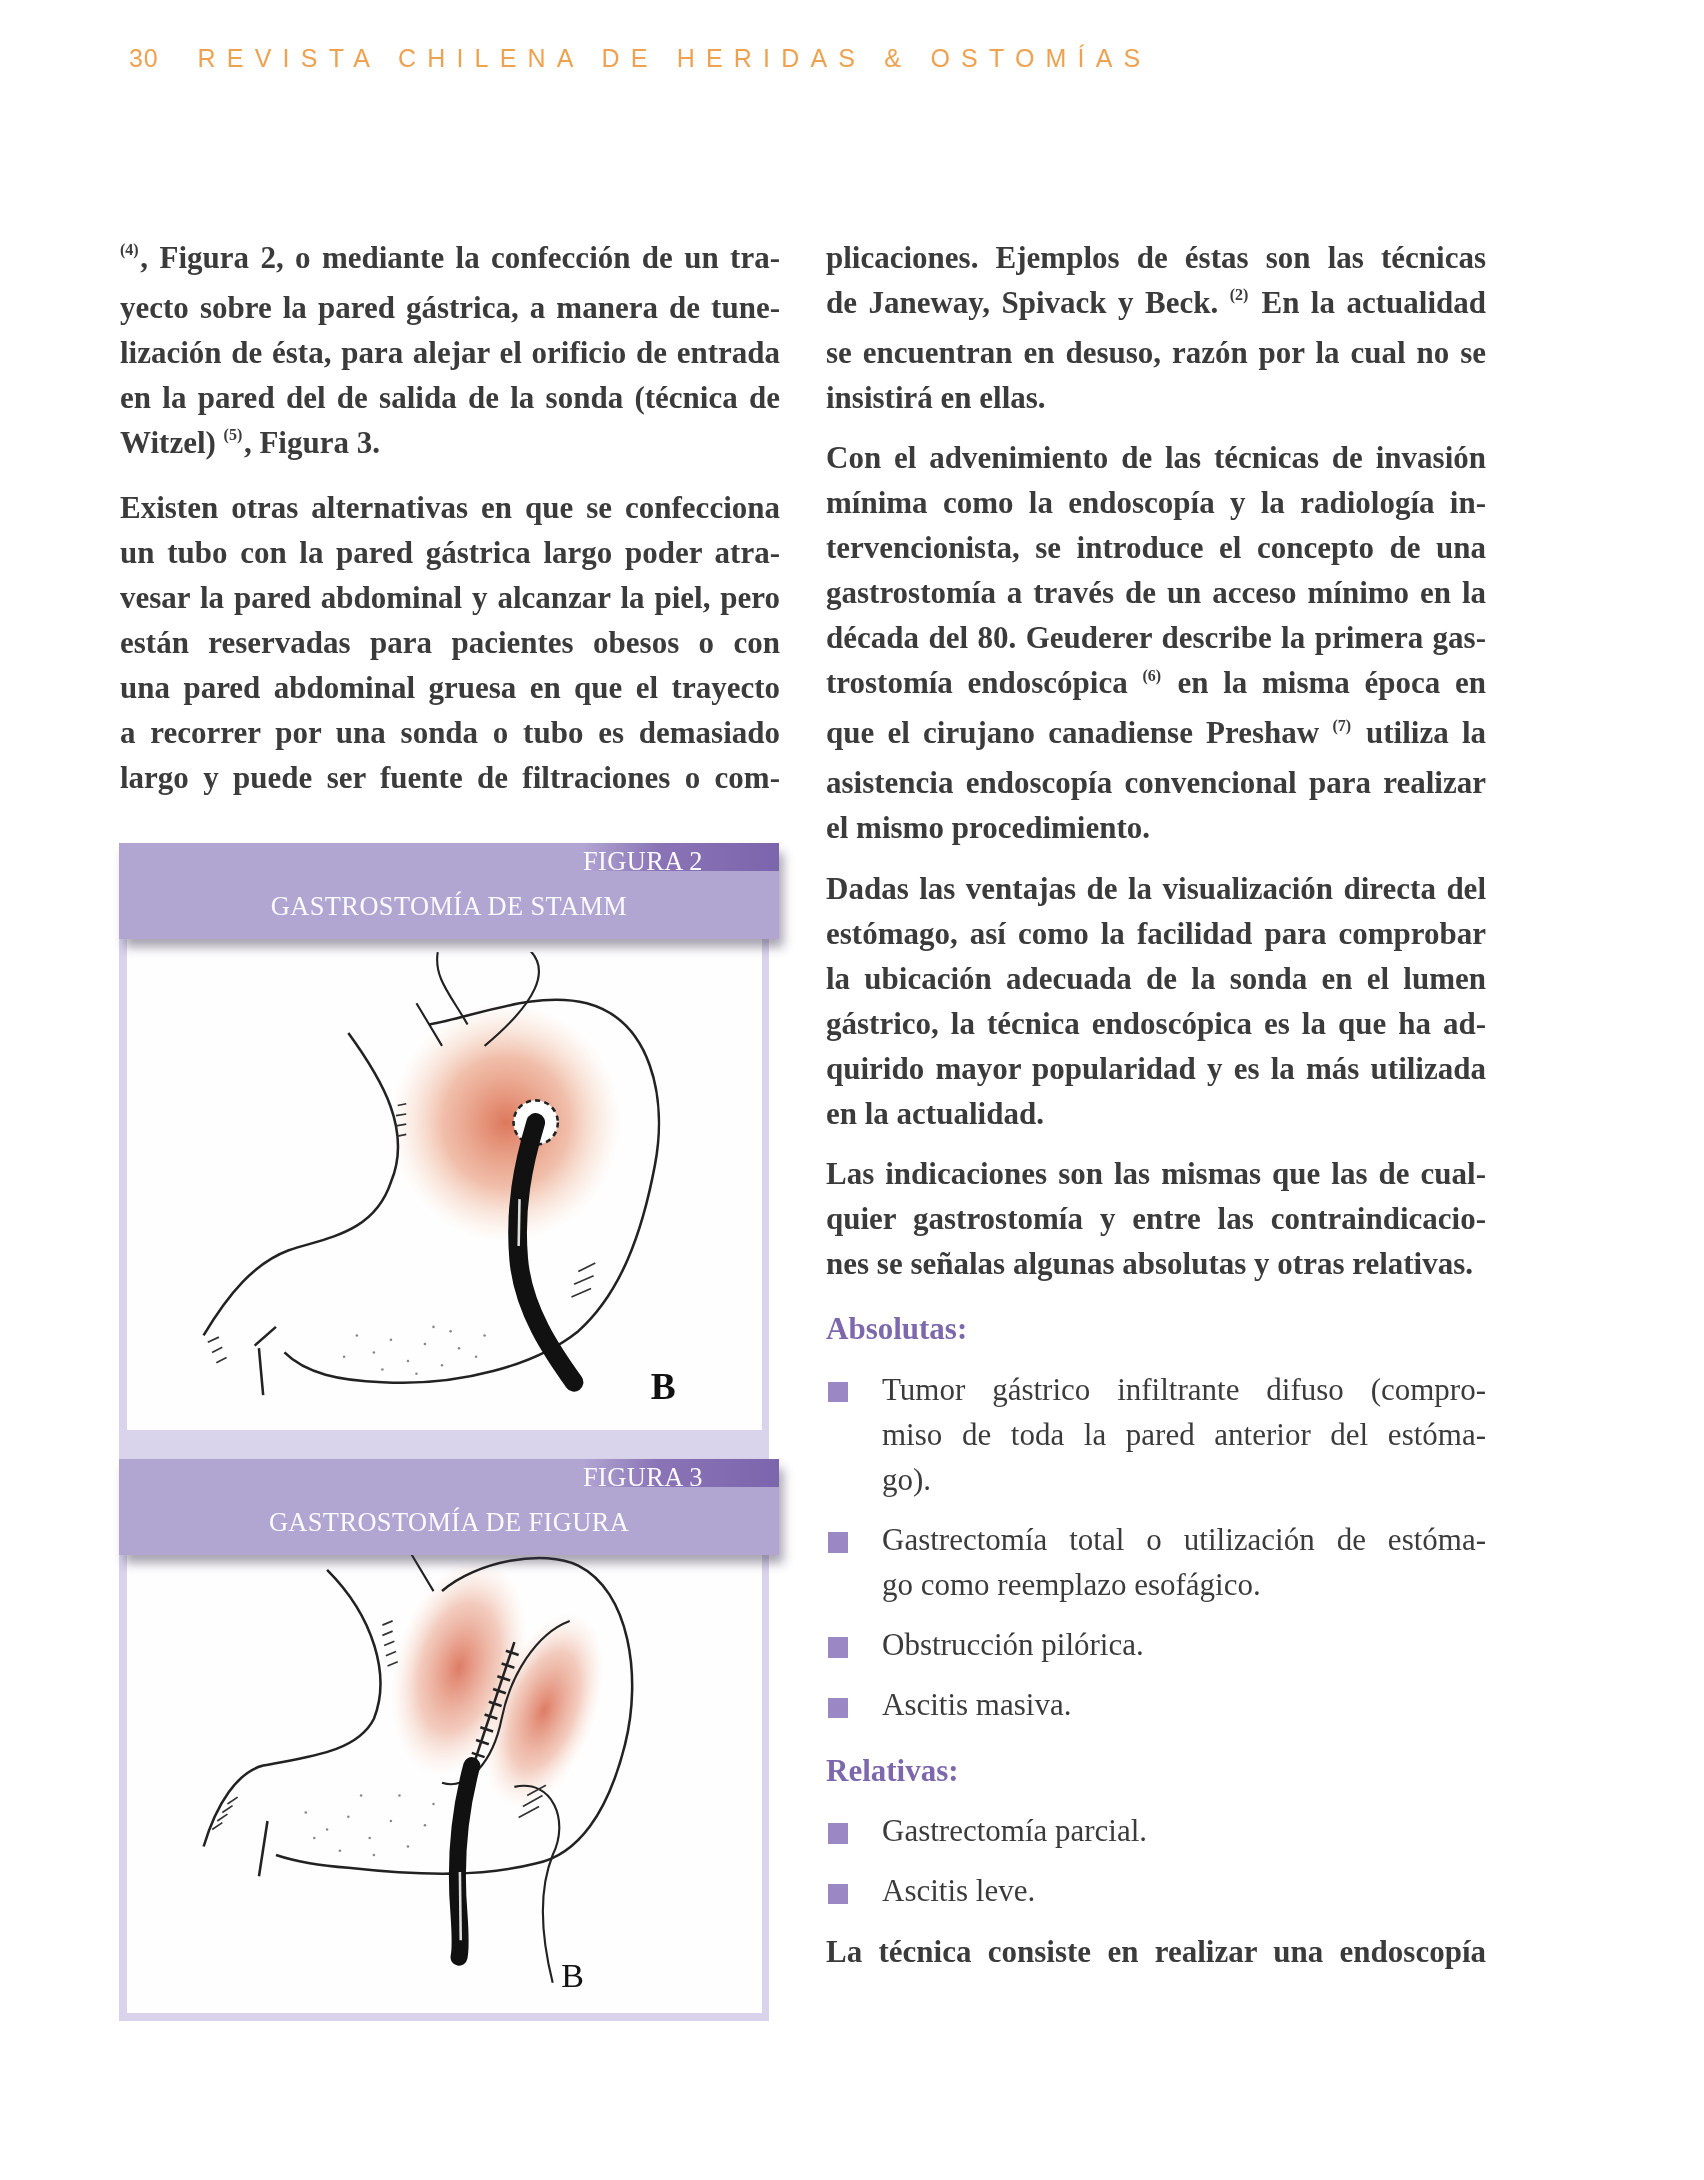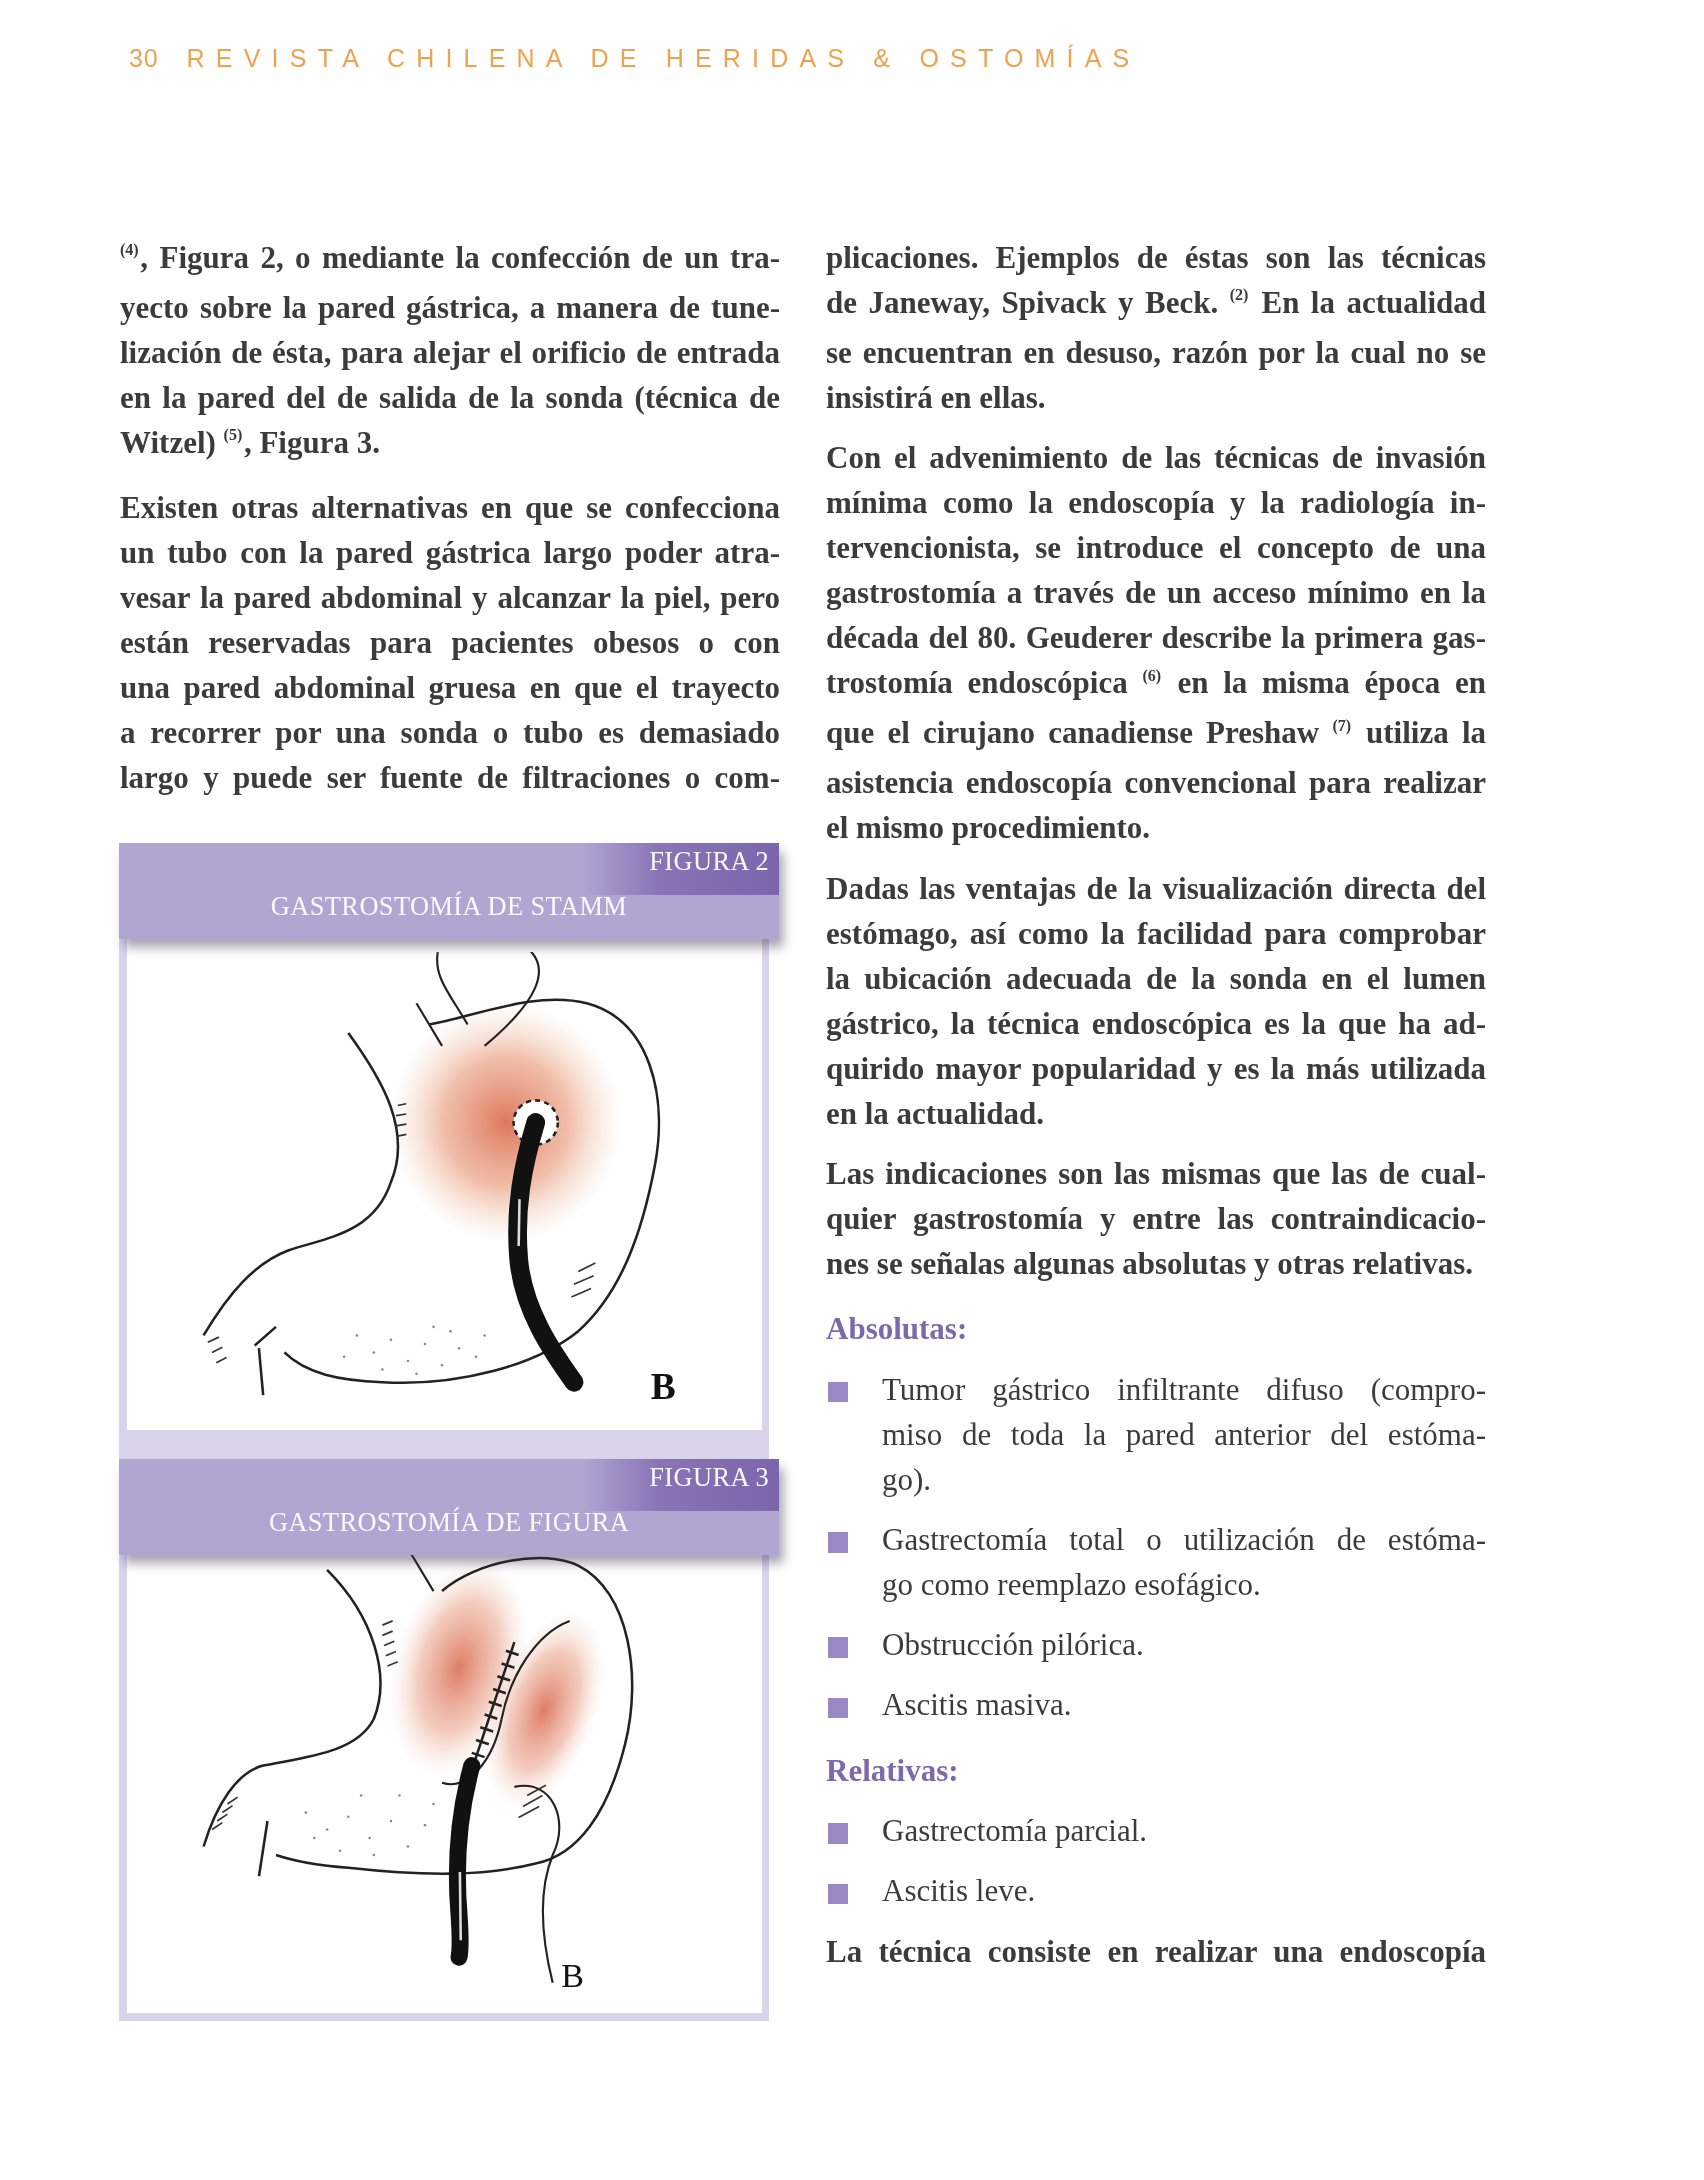--- a/index.html
+++ b/index.html
@@ -2,21 +2,21 @@
 <html style="font-size:13.6px"><head>
 <meta charset="utf-8">
 <style>
   html, body { margin: 0; padding: 0; background: #ffffff; }
   body { width: 1704px; height: 2181px; position: relative; overflow: hidden;
          font-family: "Liberation Serif", "DejaVu Serif", serif; color: #3b3b3b; }
 
   .running-head { position: absolute; left: 129px; top: 44px; height: 34px;
                   font-family: "Liberation Sans", "DejaVu Sans", sans-serif;
                   color: #eea14f; font-size: 25px; letter-spacing: 0; white-space: nowrap; }
-  .running-head .page-no { display: inline-block; margin-right: 28px; letter-spacing: 0.9px; }
+  .running-head .page-no { display: inline-block; margin-right: 39px; letter-spacing: 0.9px; }
   .running-head .journal { letter-spacing: 11.2px; }
 
   .col { position: absolute; top: 235px; width: 660px; font-size: 31px; line-height: 45px; }
   .col-left { left: 120px; }
   .col-right { left: 826px; }
   .col p { margin: 0 0 15.3px 0; text-align: justify; text-align-last: left; hyphens: manual; font-weight: bold; }
   .col sup { font-size: 16px; vertical-align: 0; position: relative; top: -12.8px; margin-right: 1.7px; }
   .col .line { display: block; text-align: justify; text-align-last: justify; }
   .col .line.last { text-align-last: left; }
 
@@ -25,23 +25,23 @@
   .bullets li { position: relative; padding-left: 56px; margin-bottom: 15.3px; }
   .bullets li .sq { position: absolute; left: 1.7px; top: 15.3px; width: 20.4px; height: 20.4px; background: #9a88c4; }
 
   
   .fig-box { position: absolute; left: 119px; top: 843px; width: 660px; height: 1178px; }
   .fig-frame { position: absolute; left: 0; top: 0; width: 650px; height: 1178px;
                background: #d9d4ec; }
   .fig-panel { position: absolute; left: 7.7px; width: 635px; background: #fefefe; }
   .fig-band { position: absolute; left: 0; width: 660px; height: 96px; background: #b1a5d2;
               box-shadow: 5.1px 8.5px 10.2px rgba(60,50,80,0.45); }
-  .fig-band .fig-num { position: absolute; right: 0; top: 0; height: 52px; width: 196px;
+  .fig-band .fig-num { position: absolute; right: 0; top: 0; height: 28px; width: 196px;
               background: linear-gradient(to right, rgba(127,104,173,0) 0%, #8a74b6 38%, #7c65ac 100%);
-              color: #fbfaff; font-size: 26.4px; line-height: 36px; text-align: right; padding-right: 10px;
+              color: #fbfaff; font-size: 26.4px; line-height: 36px; text-align: left; padding-right: 10px;
               box-sizing: border-box; letter-spacing: 0.4px; }
   .fig-band .fig-title { position: absolute; left: 0; right: 0; top: 44px; text-align: center;
               color: #fbfaff; font-size: 26.4px; line-height: 39px; letter-spacing: 0.4px; padding-right: 0; }
   .fig-img { position: absolute; }
   .fig-img svg { display: block; }
 </style>
 </head>
 <body>
 
 <div class="running-head">

